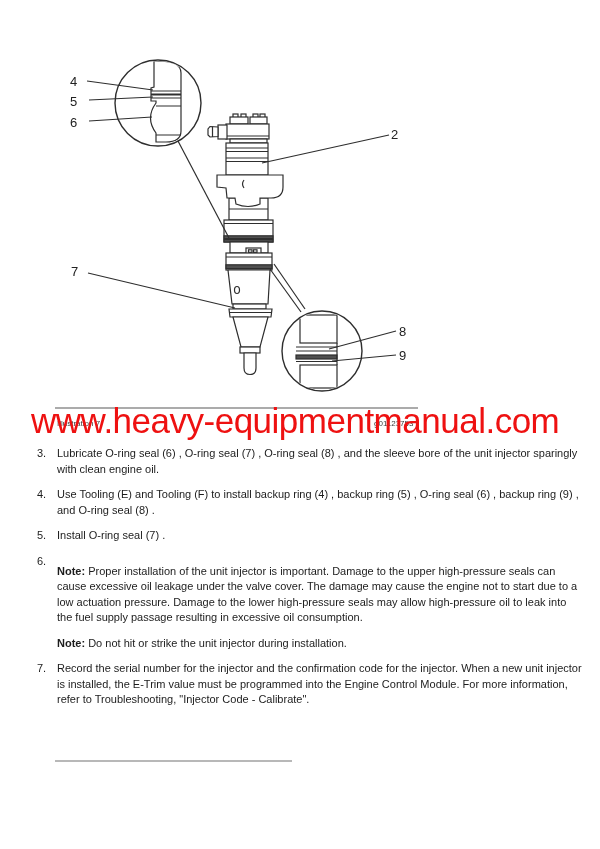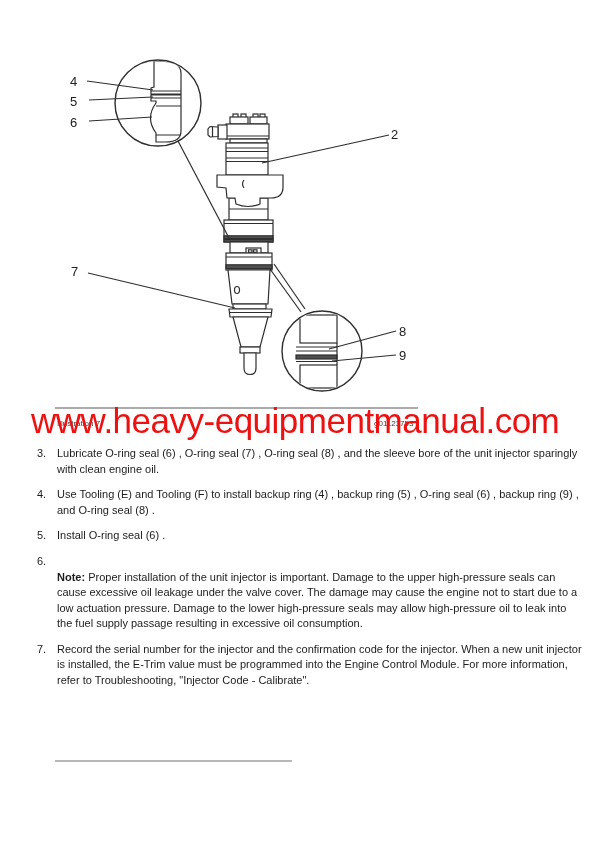--- a/index.html
+++ b/index.html
@@ -17,21 +17,21 @@
 
   .watermark{position:absolute;top:401px;left:31px;width:569px;
              font-size:35px;letter-spacing:-0.5px;white-space:nowrap;
              font-weight:normal;z-index:2;}
 
   .steps{position:absolute;top:446px;left:37px;width:546px;
          font-size:11px;line-height:15.5px;}
   .step{display:flex;margin-bottom:10px;}
   .step-num{width:20px;flex:0 0 20px;}
   .step-body{flex:1;}
-  .note{margin:16px 0 0 0;}
+  .note{margin:10px 0 0 0;}
   .note b{font-weight:bold;}
 
   .bottom-rule{position:absolute;top:760px;left:55px;width:237px;height:2px;background:#b8b8b8;}
 </style>
 </head>
 <body>
 
 <div class="diagram-wrap">
 <svg width="600" height="410" viewBox="0 0 600 410">
   <g stroke="#2e2e2e" stroke-width="1.2" fill="none">
@@ -166,30 +166,34 @@
     <div class="step-body"><span>Lubricate O-ring seal (6) , O-ring seal (7) , O-ring seal (8) , and the sleeve bore of the unit injector sparingly with clean engine oil.</span></div>
   </div>
 
   <div class="step">
     <div class="step-num">4.</div>
     <div class="step-body"><span>Use Tooling (E) and Tooling (F) to install backup ring (4) , backup ring (5) , O-ring seal (6) , backup ring (9) , and O-ring seal (8) .</span></div>
   </div>
 
   <div class="step">
     <div class="step-num">5.</div>
-    <div class="step-body"><span>Install O-ring seal (6) .</span></div>
+    <div class="step-body"><span>Install O-ring seal (7) .</span></div>
   </div>
 
   <div class="step">
     <div class="step-num">6.</div>
     <div class="step-body">
       <p class="note">
         <b>Note:</b>
         <span>Proper installation of the unit injector is important. Damage to the upper high-pressure seals can cause excessive oil leakage under the valve cover. The damage may cause the engine not to start due to a low actuation pressure. Damage to the lower high-pressure seals may allow high-pressure oil to leak into the fuel supply passage resulting in excessive oil consumption.</span>
       </p>
+      <p class="note">
+        <b>Note:</b>
+        <span>Do not hit or strike the unit injector during installation.</span>
+      </p>
     </div>
   </div>
 
   <div class="step">
     <div class="step-num">7.</div>
     <div class="step-body"><span>Record the serial number for the injector and the confirmation code for the injector. When a new unit injector is installed, the E-Trim value must be programmed into the Engine Control Module. For more information, refer to Troubleshooting, "Injector Code - Calibrate".</span></div>
   </div>
 
 </div>
 

